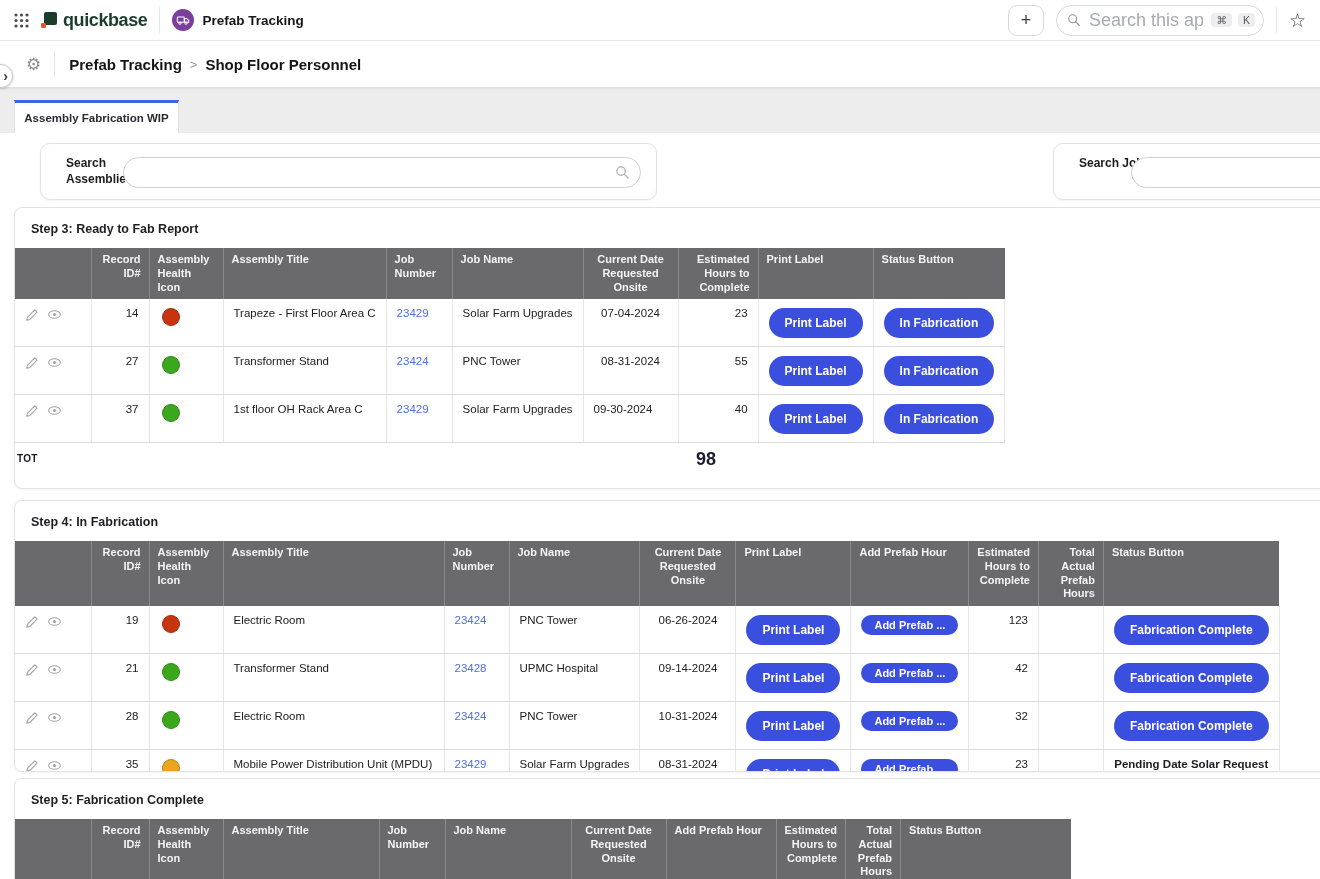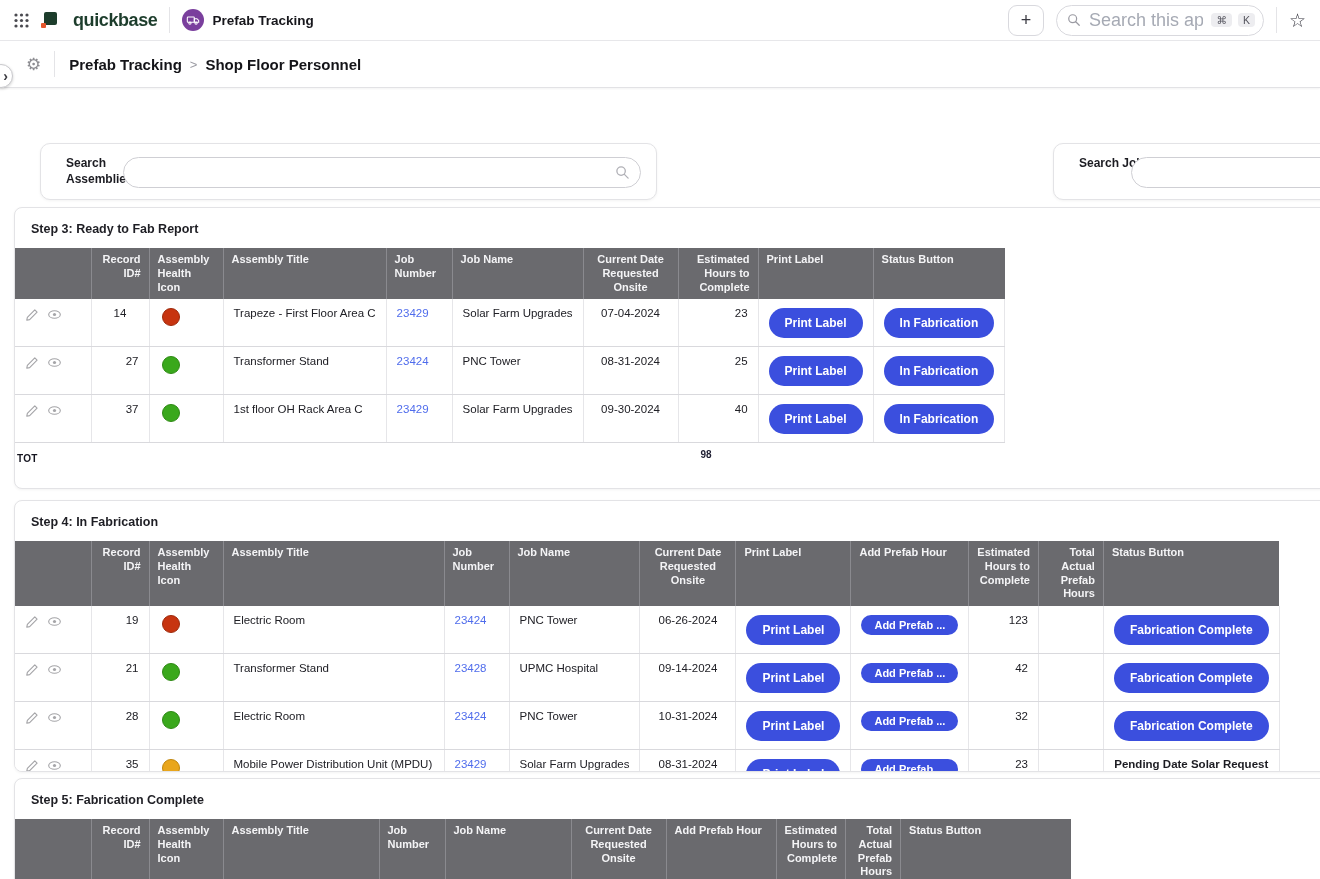--- a/index.html
+++ b/index.html
@@ -6,21 +6,21 @@
   *{box-sizing:border-box;}
   .screen{position:relative;width:1320px;height:879px;overflow:hidden;background:#fff;
           font-family:"Liberation Sans",sans-serif;color:#1f1f23;}
 
   
   .topbar{position:absolute;top:0;left:0;width:100%;height:41px;background:#fff;
           border-bottom:1px solid #e7e7ea;display:flex;align-items:center;justify-content:space-between;
           padding:0 14px;z-index:4;}
   .tb-left,.tb-right{display:flex;align-items:center;gap:12px;}
   .grid-icon{display:inline-flex;cursor:pointer;}
-  .qb-logo{display:flex;align-items:center;gap:16px;cursor:pointer;}
+  .qb-logo{display:flex;align-items:center;gap:6px;cursor:pointer;}
   .qb-mark{position:relative;width:16px;height:16px;}
   .qb-mark .m1{position:absolute;top:0;right:0;width:13px;height:13px;background:#1d3d2c;border-radius:2px;}
   .qb-mark .m2{position:absolute;left:0;bottom:0;width:5px;height:5px;background:#e4572e;border-radius:1px;}
   .qb-text{font-size:18px;font-weight:700;color:#1d3d2c;letter-spacing:-0.4px;}
   .v-div{width:1px;height:26px;background:#e4e4e7;}
   .app-chip{display:flex;align-items:center;gap:8px;cursor:pointer;}
   .app-icon{width:22px;height:22px;border-radius:50%;background:#7a3f9d;display:inline-flex;
             align-items:center;justify-content:center;}
   .app-name{font-size:13.5px;font-weight:700;color:#17171c;}
   .plus-btn{width:36px;height:31px;border:1px solid #d9d9de;border-radius:9px;background:#fff;
@@ -80,21 +80,21 @@
   .act-ic{margin-right:8px;cursor:pointer;}
   .dot{width:18px;height:18px;border-radius:50%;display:inline-block;margin:1px 0 0 2px;}
   .joblink{color:var(--link);cursor:pointer;text-decoration:none;}
   .pill{display:inline-block;background:var(--btn);color:#fff;border:none;border-radius:999px;
         padding:8px 16px;font-size:12px;font-weight:700;font-family:inherit;cursor:pointer;margin-top:1px;}
   .pill-sm{padding:4px 13px;font-size:11px;border-radius:12px;}
   .status-text{font-weight:600;color:#1c1c22;}
 
   .tot-row{position:relative;height:40px;}
   .tot-label{position:absolute;left:2px;top:10px;font-size:10px;font-weight:700;letter-spacing:0.3px;color:#15151f;}
-  .tot-val{position:absolute;top:6px;text-align:center;font-size:10px;font-weight:700;color:#1c1c30;}
+  .tot-val{position:absolute;top:6px;text-align:center;font-size:18px;font-weight:700;color:#1c1c30;}
 </style>
 </head>
 <body>
 
 <div class="screen">
 
   <header class="topbar">
     <div class="tb-left">
       <span class="grid-icon">
         <svg width="15" height="15" viewBox="0 0 15 15">
@@ -151,20 +151,25 @@
 
   <div class="crumb-bar">
     <span class="gear">⚙</span>
     <span class="crumb-div"></span>
     <span class="crumb">Prefab Tracking</span>
     <span class="crumb-sep">&gt;</span>
     <span class="crumb">Shop Floor Personnel</span>
   </div>
   <div class="expander">›</div>
 
+  <div class="tabstrip">
+    <div class="tab">
+      <span>Assembly Fabrication WIP</span>
+    </div>
+  </div>
 
   <main class="main">
 
     <section class="filter-card" style="left:40px;top:10px;width:617px;">
       <div class="flabel">Search Assemblies</div>
       <div class="filter-input fi-a">
         <input style="">
         <svg width="15" height="15" viewBox="0 0 16 16">
           <circle cx="6.5" cy="6.5" r="4.5" fill="none" stroke="#b0b0b6" stroke-width="1.4"></circle>
           <line x1="10" y1="10" x2="14" y2="14" stroke="#b0b0b6" stroke-width="1.4" stroke-linecap="round"></line>
@@ -197,21 +202,21 @@
             </tr>
           </thead>
         <tbody>
             <tr>
               <td class="t-actions" style="text-align: left;"><svg class="act-ic" width="14" height="14" viewBox="0 0 16 16">
                   <path d="M11.2 2.2l2.6 2.6L5.3 13.3l-3.3.7.7-3.3z" fill="none" stroke="#a5a5a8" stroke-width="1.3" stroke-linejoin="round"></path>
                 </svg><svg class="act-ic" width="15" height="15" viewBox="0 0 16 16">
                   <ellipse cx="8" cy="8" rx="6.2" ry="4" fill="none" stroke="#a5a5a8" stroke-width="1.2"></ellipse>
                   <circle cx="8" cy="8" r="1.7" fill="#a5a5a8"></circle>
                 </svg></td>
-              <td style="text-align: center;">14</td>
+              <td style="text-align: right;">14</td>
               <td style="text-align: left;"><span class="dot" style="background:#c73410;border:1.5px solid #9e2a0c"></span></td>
               <td style="text-align: left;">Trapeze - First Floor Area C</td>
               <td style="text-align: left;"><a class="joblink">23429</a></td>
               <td style="text-align: left;">Solar Farm Upgrades</td>
               <td style="text-align: center;">07-04-2024</td>
               <td style="text-align: right;">23</td>
               <td style="text-align: center;"><button class="pill">Print Label</button></td>
               <td style="text-align: left;"><button class="pill">In Fabrication</button></td>
             </tr>
             <tr>
@@ -220,37 +225,37 @@
                 </svg><svg class="act-ic" width="15" height="15" viewBox="0 0 16 16">
                   <ellipse cx="8" cy="8" rx="6.2" ry="4" fill="none" stroke="#a5a5a8" stroke-width="1.2"></ellipse>
                   <circle cx="8" cy="8" r="1.7" fill="#a5a5a8"></circle>
                 </svg></td>
               <td style="text-align: right;">27</td>
               <td style="text-align: left;"><span class="dot" style="background:#3aa81c;border:1.5px solid #2f8a15"></span></td>
               <td style="text-align: left;">Transformer Stand</td>
               <td style="text-align: left;"><a class="joblink">23424</a></td>
               <td style="text-align: left;">PNC Tower</td>
               <td style="text-align: center;">08-31-2024</td>
-              <td style="text-align: right;">25</td>
+              <td style="text-align: right;">55</td>
               <td style="text-align: center;"><button class="pill">Print Label</button></td>
               <td style="text-align: left;"><button class="pill">In Fabrication</button></td>
             </tr>
             <tr>
               <td class="t-actions" style="text-align: left;"><svg class="act-ic" width="14" height="14" viewBox="0 0 16 16">
                   <path d="M11.2 2.2l2.6 2.6L5.3 13.3l-3.3.7.7-3.3z" fill="none" stroke="#a5a5a8" stroke-width="1.3" stroke-linejoin="round"></path>
                 </svg><svg class="act-ic" width="15" height="15" viewBox="0 0 16 16">
                   <ellipse cx="8" cy="8" rx="6.2" ry="4" fill="none" stroke="#a5a5a8" stroke-width="1.2"></ellipse>
                   <circle cx="8" cy="8" r="1.7" fill="#a5a5a8"></circle>
                 </svg></td>
               <td style="text-align: right;">37</td>
               <td style="text-align: left;"><span class="dot" style="background:#3aa81c;border:1.5px solid #2f8a15"></span></td>
               <td style="text-align: left;">1st floor OH Rack Area C</td>
               <td style="text-align: left;"><a class="joblink">23429</a></td>
               <td style="text-align: left;">Solar Farm Upgrades</td>
-              <td style="text-align: center; margin-left: 8px;">09-30-2024</td>
+              <td style="text-align: left; margin-left: 8px;">09-30-2024</td>
               <td style="text-align: right;">40</td>
               <td style="text-align: center;"><button class="pill">Print Label</button></td>
               <td style="text-align: left;"><button class="pill">In Fabrication</button></td>
             </tr>
           </tbody>
       </table>
       <div class="tot-row">
         <span class="tot-label">TOT</span>
         <span class="tot-val" id="tot-val" style="left: 651px; width: 80px;">98</span>
       </div>

